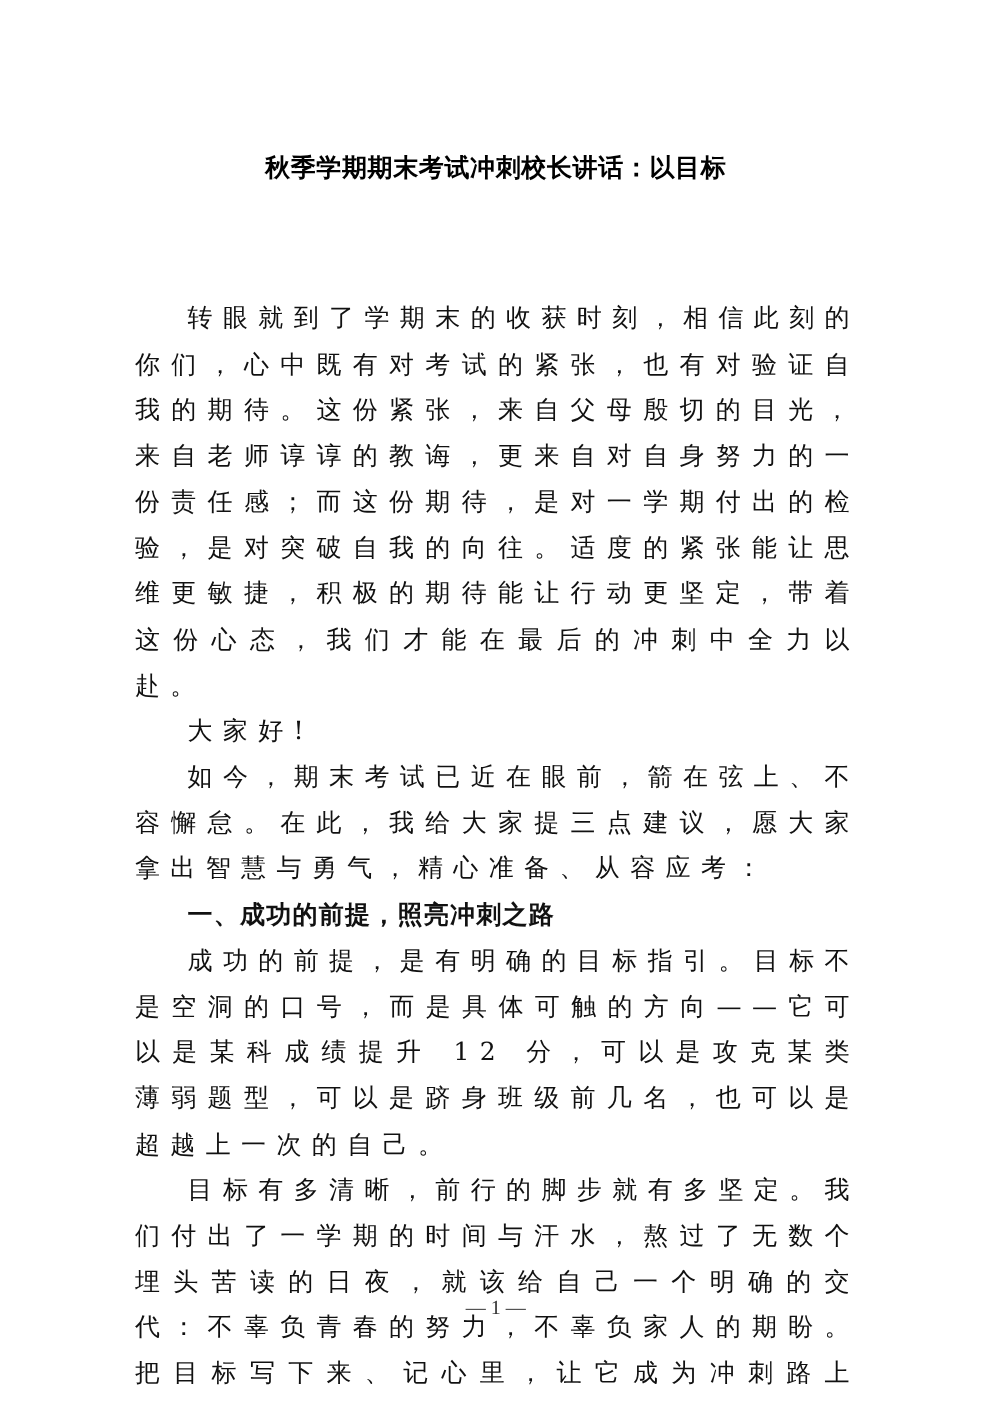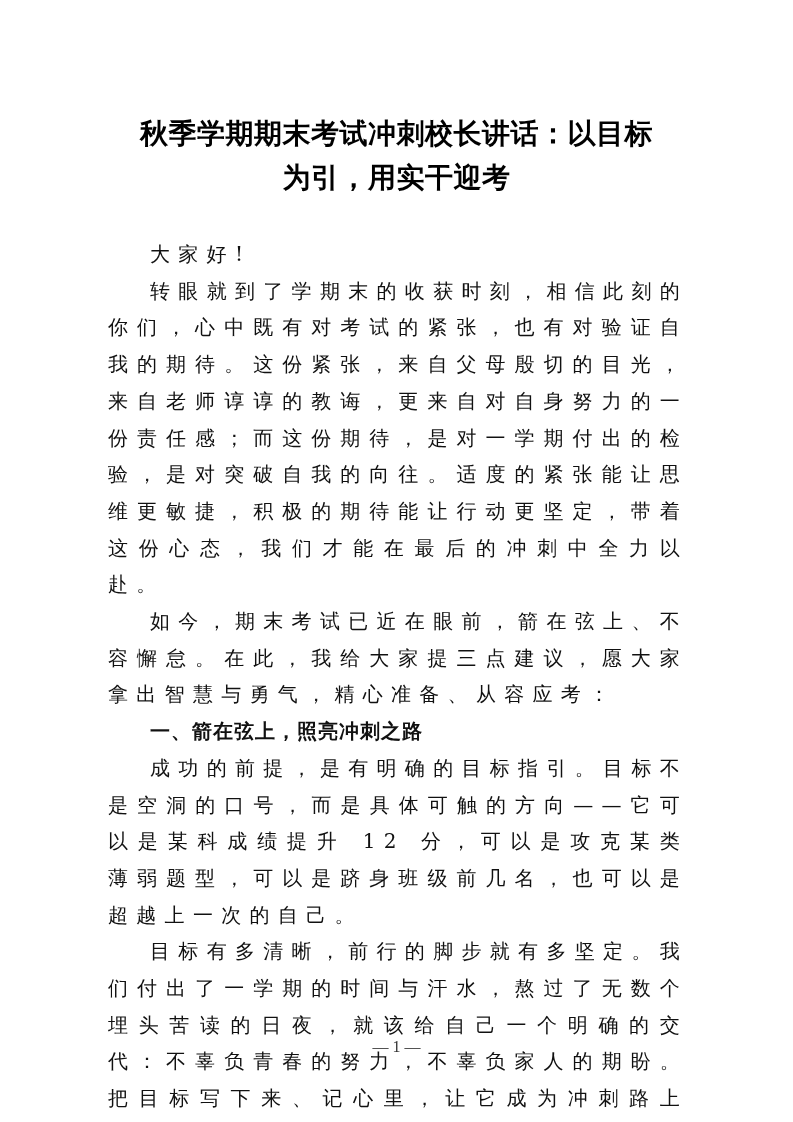--- a/index.html
+++ b/index.html
@@ -2,21 +2,21 @@
 <html><head>
 <meta charset="utf-8">
 <style>
   html, body { margin: 0; padding: 0; background: #ffffff; }
   body { width: 793px; height: 1122px; position: relative; overflow: hidden; }
   .page { position: absolute; left: 0; top: 0; width: 793px; height: 1122px; background: #fff; }
   .title {
     position: absolute; left: 90px; top: 112px; width: 613px;
     text-align: center;
     font-family: "DejaVu Sans", "Liberation Sans", sans-serif;
-    font-weight: bold; font-size: 28px; line-height: 44px; color: #000;
+    font-weight: bold; font-size: 20px; line-height: 44px; color: #000;
     letter-spacing: 0.5px;
   }
   .body {
     position: absolute; left: 108px; top: 236px; width: 580px;
     font-family: "DejaVu Serif", "Liberation Serif", serif;
     font-size: 20px; line-height: 36.7px; color: #111;
     letter-spacing: 8.3px;
     text-align: justify;
   }
   .body p { margin: 0; }
@@ -32,26 +32,25 @@
     font-family: "Liberation Serif", "DejaVu Serif", serif;
     font-size: 16px; color: #333;
   }
 </style>
 </head>
 <body>
 
 <div class="page">
   <div class="title">
     <div>秋季学期期末考试冲刺校长讲话：以目标</div>
-    <div>为引，用实干迎考</div>
   </div>
 
   <div class="body">
+    <p class="indent">转眼就到了学期末的收获时刻，相信此刻的你们，心中既有对考试的紧张，也有对验证自我的期待。这份紧张，来自父母殷切的目光，来自老师谆谆的教诲，更来自对自身努力的一份责任感；而这份期待，是对一学期付出的检验，是对突破自我的向往。适度的紧张能让思维更敏捷，积极的期待能让行动更坚定，带着这份心态，我们才能在最后的冲刺中全力以赴。</p>
     <p class="indent">大家好!</p>
-    <p class="indent">转眼就到了学期末的收获时刻，相信此刻的你们，心中既有对考试的紧张，也有对验证自我的期待。这份紧张，来自父母殷切的目光，来自老师谆谆的教诲，更来自对自身努力的一份责任感；而这份期待，是对一学期付出的检验，是对突破自我的向往。适度的紧张能让思维更敏捷，积极的期待能让行动更坚定，带着这份心态，我们才能在最后的冲刺中全力以赴。</p>
     <p class="indent">如今，期末考试已近在眼前，箭在弦上、不容懈怠。在此，我给大家提三点建议，愿大家拿出智慧与勇气，精心准备、从容应考：</p>
-    <p class="heading">一、箭在弦上，照亮冲刺之路</p>
+    <p class="heading">一、成功的前提，照亮冲刺之路</p>
     <p class="indent">成功的前提，是有明确的目标指引。目标不是空洞的口号，而是具体可触的方向——它可以是某科成绩提升 12 分，可以是攻克某类薄弱题型，可以是跻身班级前几名，也可以是超越上一次的自己。</p>
     <p class="indent">目标有多清晰，前行的脚步就有多坚定。我们付出了一学期的时间与汗水，熬过了无数个埋头苦读的日夜，就该给自己一个明确的交代：不辜负青春的努力，不辜负家人的期盼。把目标写下来、记心里，让它成为冲刺路上的“导航灯”，指引我们合理分配时间、精准发力，一步步朝着想要的结果靠近。</p>
   </div>
 
   <div class="footer">— 1 —</div>
 </div>
 
 </body></html>

